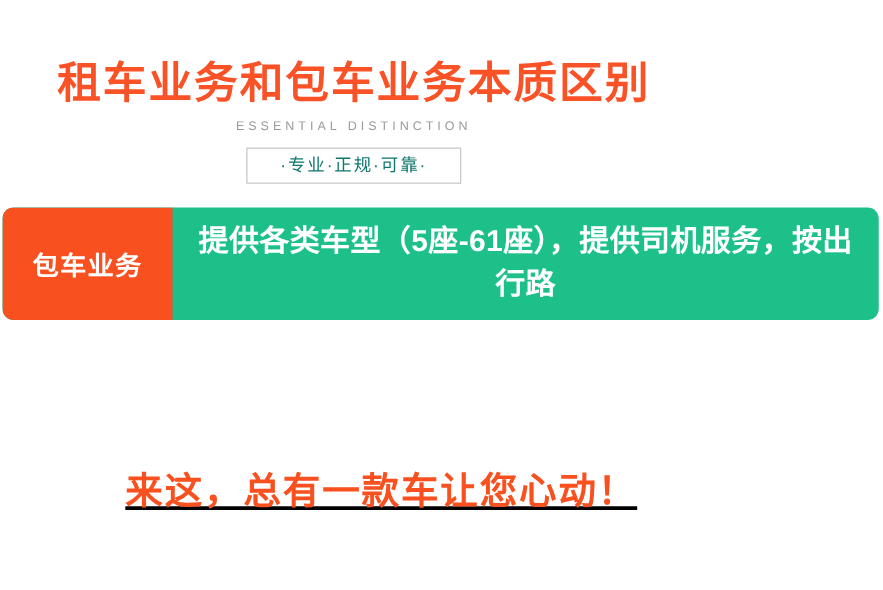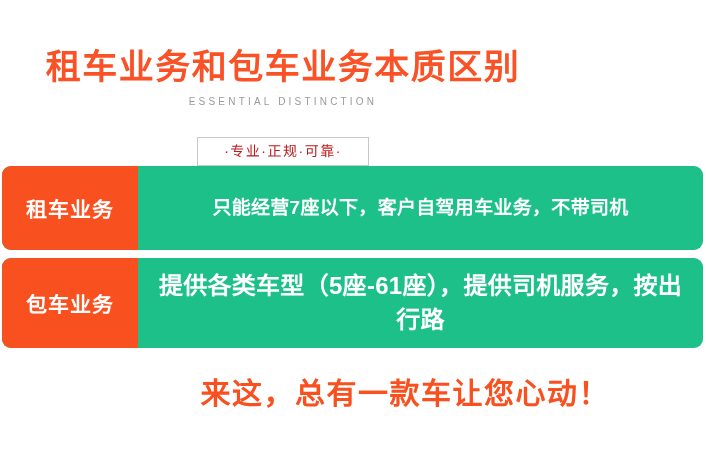--- a/index.html
+++ b/index.html
@@ -56,26 +56,25 @@
   .tagline-box-wrap {
     margin-top: 8px;
     display: flex;
     justify-content: center;
   }
 
   .tagline-box {
     border: 1px solid #c8c8c8;
     padding: 4px 26px 5px 26px;
     font-size: 14px;
-    color: #b91c1c;
+    color: #0f766e;
     letter-spacing: 1.5px;
     line-height: 18px;
     white-space: nowrap;
     background: #ffffff;
-    margin-top: 19px;
   }
 
   
   .rows {
     position: absolute;
     left: 2px;
     top: 166px;
     width: 701px;
   }
 
@@ -139,21 +138,22 @@
   .row-content-lines span {
     display: block;
   }
 
   
   .footer {
     position: absolute;
     left: 0;
     top: 373px;
     width: 610px;
-    text-align: right;
+    text-align: center;
+    text-decoration: underline;
   }
 
   .footer-text {
     font-size: 30px;
     font-weight: bold;
     color: #f9501f;
     letter-spacing: 1.5px;
     line-height: 42px;
     white-space: nowrap;
     margin: 0;
@@ -167,28 +167,20 @@
   <div class="header">
     <h1 class="main-title">租车业务和包车业务本质区别</h1>
     <div class="sub-title-en">ESSENTIAL DISTINCTION</div>
     <div class="tagline-box-wrap">
       <div class="tagline-box">·专业·正规·可靠·</div>
     </div>
   </div>
 
   <div class="rows">
 
-    <div class="row row-1">
-      <div class="row-label">租车业务</div>
-      <div class="row-content">
-        <span class="row-content-lines">
-          <span>只能经营7座以下，客户自驾用车业务，不带司机</span>
-        </span>
-      </div>
-    </div>
 
     <div class="row row-2">
       <div class="row-label">包车业务</div>
       <div class="row-content">
         <span class="row-content-lines">
           <span>提供各类车型（5座-61座），提供司机服务，按出行路</span>
         </span>
       </div>
     </div>
 

